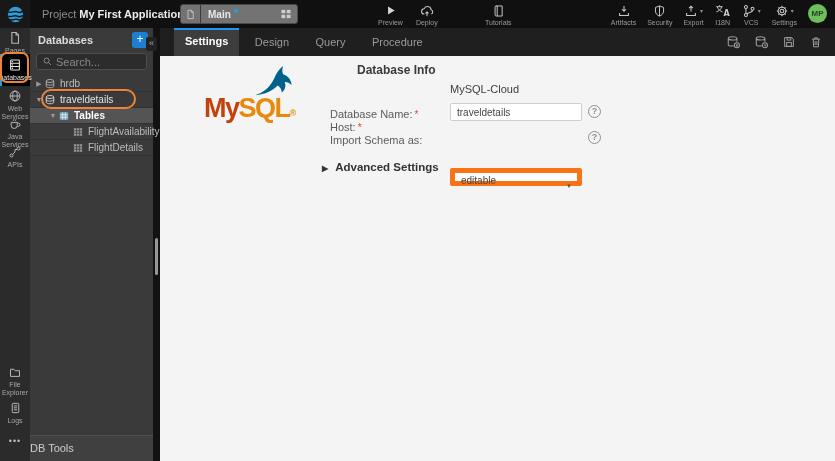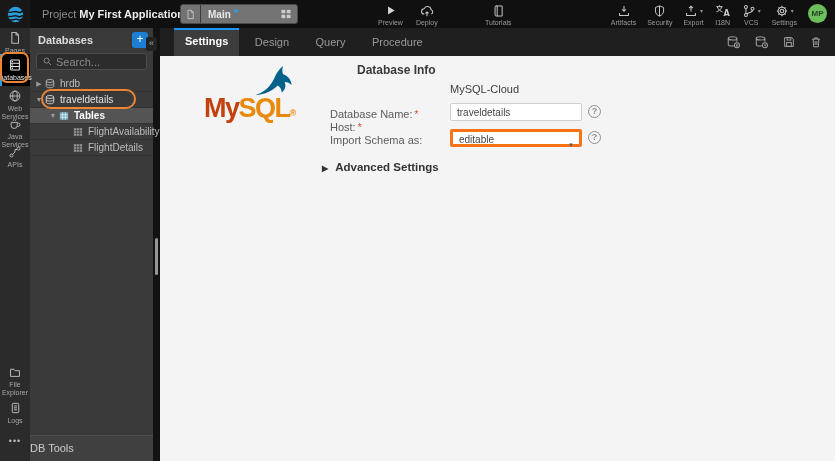--- a/index.html
+++ b/index.html
@@ -71,21 +71,21 @@
   .mysql-logo svg.dolphin { position:absolute; left:50px; top:0px; }
   .mysql-logo .logo-text { position:absolute; left:2px; bottom:4px; font-size:27px; font-weight:bold; letter-spacing:-1.5px; font-style:normal; }
   .logo-my { color:#c2410c; } .logo-sql { color:#e8890c; }
   .logo-reg { font-size:9px; color:#e8890c; vertical-align:1px; letter-spacing:0; }
 
   .section-title { position:absolute; left:170px; top:7px; font-size:12px; font-weight:bold; color:#3a3a3a;padding-left:27px; }
   .f-label { position:absolute; left:170px; font-size:11px; color:#5c5c5c; }
   .req { color:#e0452f; font-size:10px; margin-left:2px; }
   .f-value { position:absolute; left:290px; font-size:11px; color:#3d3d3d; }
   .text-input { position:absolute; left:290px; width:132px; height:18px; border:1px solid #cfcfcf; border-radius:2px; background:#fff; font-size:10px; color:#444; padding:0 6px; outline:none; font-family:"Liberation Sans", sans-serif; }
-  .select-box { position:absolute; left:290px; width:132px; height:18px; border:3px solid #f97316; border-radius:2px; background:#fff; font-size:10px; color:#444; padding:0 6px; line-height:16px; cursor:pointer; }
+  .select-box { position:absolute; left:290px; width:132px; height:18px; border:5px solid #f97316; border-radius:2px; background:#fff; font-size:10px; color:#444; padding:0 6px; line-height:16px; cursor:pointer;margin-top:39px; }
   .select-box .sel-caret { position:absolute; right:5px; top:5px; font-size:6px; color:#555; }
   .help-ic { position:absolute; left:428px; width:13px; height:13px; border:1px solid #8f8f8f; border-radius:50%; color:#8f8f8f; font-size:9px; font-weight:bold; text-align:center; line-height:11px; cursor:pointer; }
   .advanced { position:absolute; left:162px; top:105px; font-size:11.5px; font-weight:bold; color:#333; cursor:pointer; }
   .advanced .adv-caret { font-size:8px; color:#333; margin-right:7px; }
 </style>
 </head>
 <body>
 
 <div class="frame">
 

